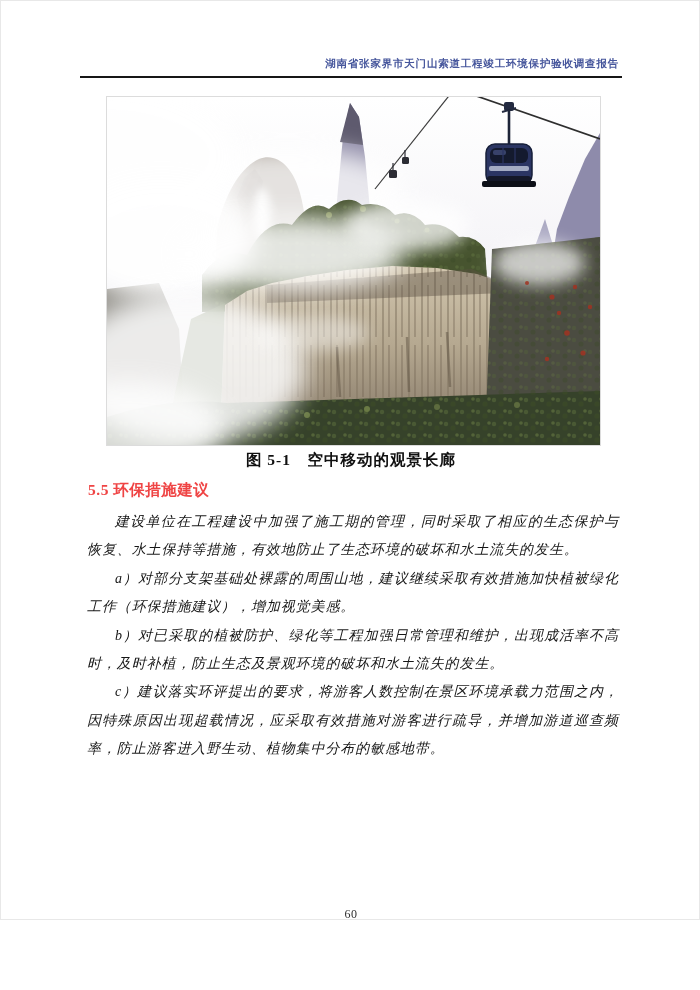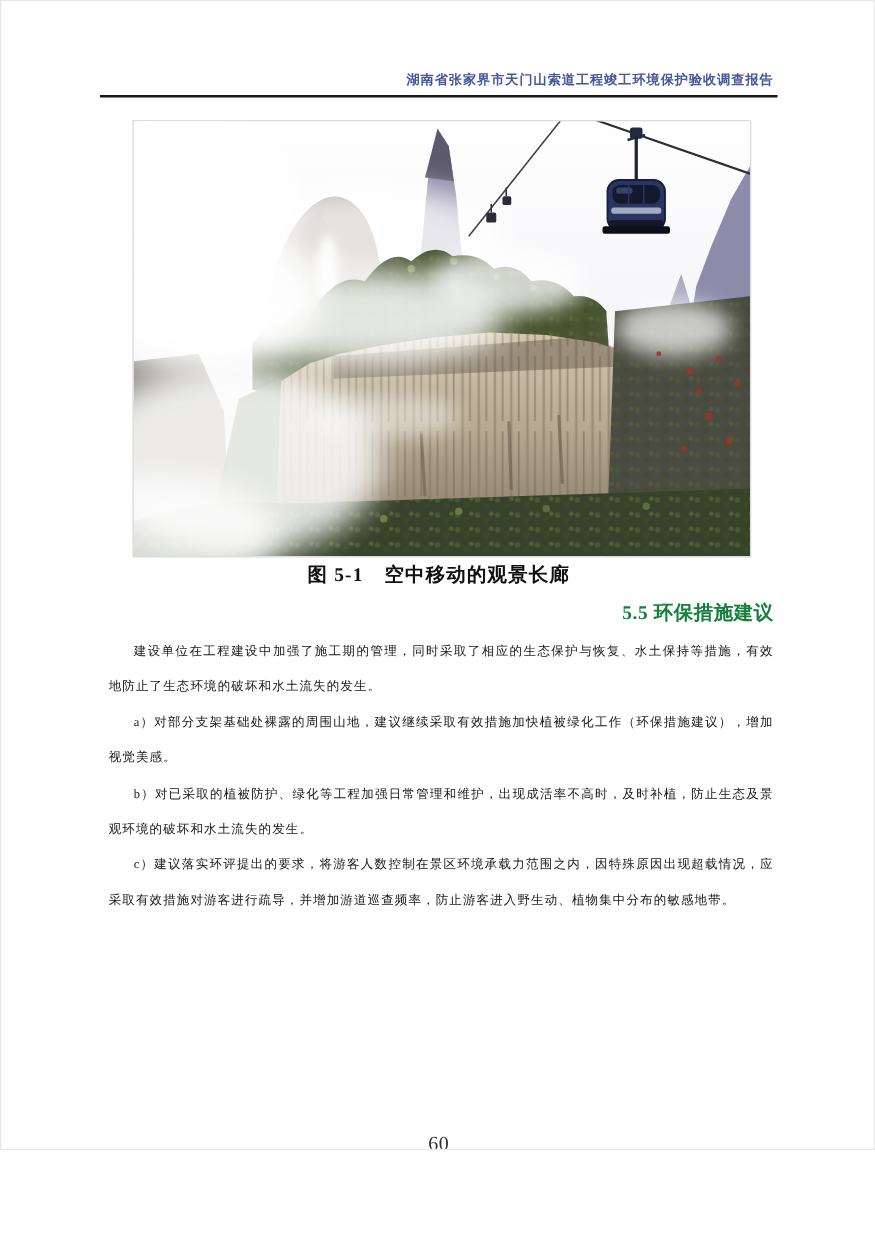--- a/index.html
+++ b/index.html
@@ -27,29 +27,29 @@
   figure.photo svg { display:block; }
   .caption {
     position:absolute; top:449px; left:0; width:700px; text-align:center;
     font-size:15.5px; font-weight:bold; letter-spacing:1px; color:#101010;
   }
   .content {
     position:absolute; top:479px; left:86px; width:532px;
   }
   .section-heading {
     font-size:15.5px; font-weight:bold; letter-spacing:0.5px;
-    margin:0 0 7px 1px; color:#15803d;text-align:right;
+    margin:0 0 7px 1px; color:#ef4444;
   }
   .content p {
-    margin:0; font-size:10px; line-height:28.4px; letter-spacing:0.9px;
-    text-align:justify; text-indent:2em; color:#161616;
+    margin:0; font-size:14px; line-height:28.4px; letter-spacing:0.9px;
+    text-align:justify; text-indent:2em; color:#161616;font-style:italic;
   }
   .page-number {
     position:absolute; top:906px; left:0; width:700px; text-align:center;
-    font-size:16px; color:#2e2e2e; letter-spacing:0.5px;
+    font-size:12px; color:#2e2e2e; letter-spacing:0.5px;
   }
 </style>
 </head>
 <body>
 
 <div class="page">
 
   <span class="header-title">湖南省张家界市天门山索道工程竣工环境保护验收调查报告</span>
   <div class="header-rule"></div>
 

